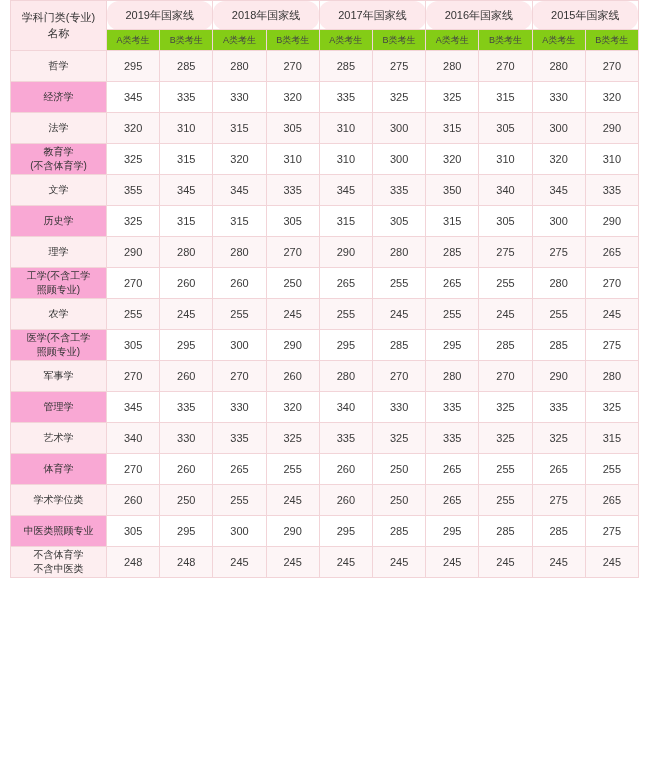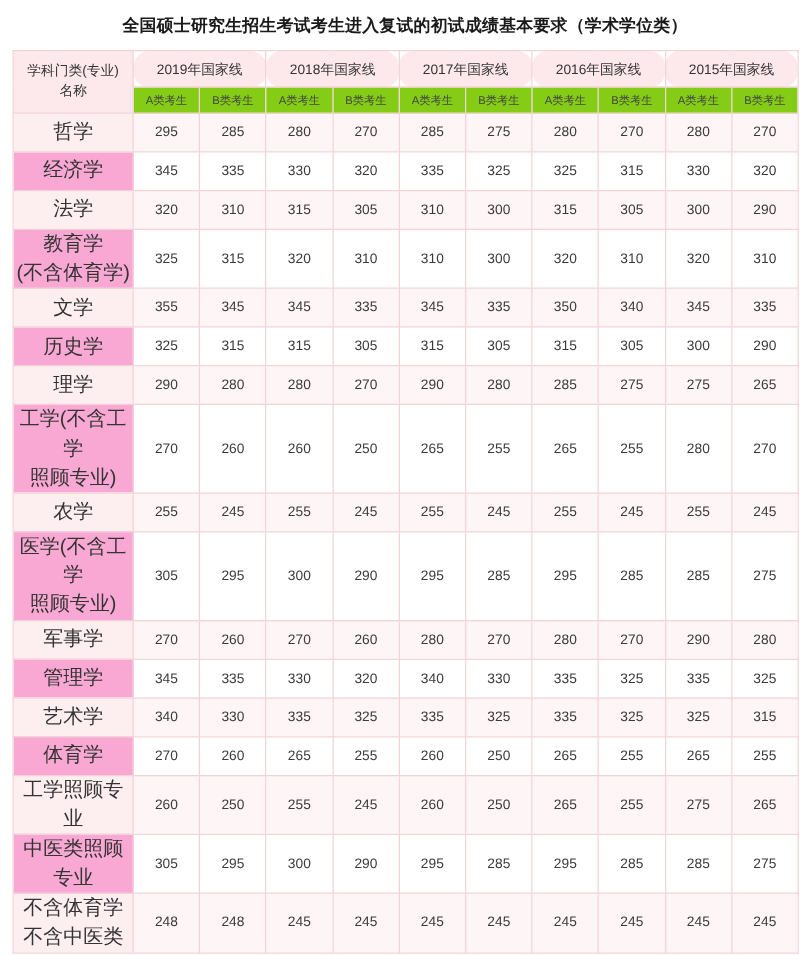--- a/index.html
+++ b/index.html
@@ -61,42 +61,41 @@
     line-height: 1.45;
     padding: 3px 4px;
   }
   .col-name {
     width: 96px;
   }
   .col-score {
     width: 53.2px;
   }
   .row-name {
-    font-size: 16px;
+    font-size: 10px;
     color: #333;
     line-height: 1.45;
     padding: 5px 3px;
   }
   .cell {
     font-size: 11px;
     color: #3a3a3a;
     height: 30px;
   }
   tr.odd .row-name { background: #fdeef0; }
   tr.odd .cell { background: #fdf5f6; }
   tr.even .row-name { background: #f9a8d4; }
   tr.even .cell { background: #ffffff; }
   .nm-line { display: block; }
 </style>
 </head>
 <body>
 
 <div class="page">
 
-  <div class="title">全国硕士研究生招生考试考生进入复试的初试成绩基本要求（学术学位类）</div>
 
   <table class="score-table">
     <colgroup>
       <col class="col-name">
       <col class="col-score">
         <col class="col-score">
       <col class="col-score">
         <col class="col-score">
       <col class="col-score">
         <col class="col-score">
@@ -339,21 +338,21 @@
           <td class="cell">255</td>
           <td class="cell">260</td>
           <td class="cell">250</td>
           <td class="cell">265</td>
           <td class="cell">255</td>
           <td class="cell">265</td>
           <td class="cell">255</td>
         </tr>
         <tr class="odd">
           <td class="row-name">
-            <span class="nm-line">工学照顾专业</span>
+            <span class="nm-line">学术学位类</span>
           </td>
           <td class="cell">260</td>
           <td class="cell">250</td>
           <td class="cell">255</td>
           <td class="cell">245</td>
           <td class="cell">260</td>
           <td class="cell">250</td>
           <td class="cell">265</td>
           <td class="cell">255</td>
           <td class="cell">275</td>

